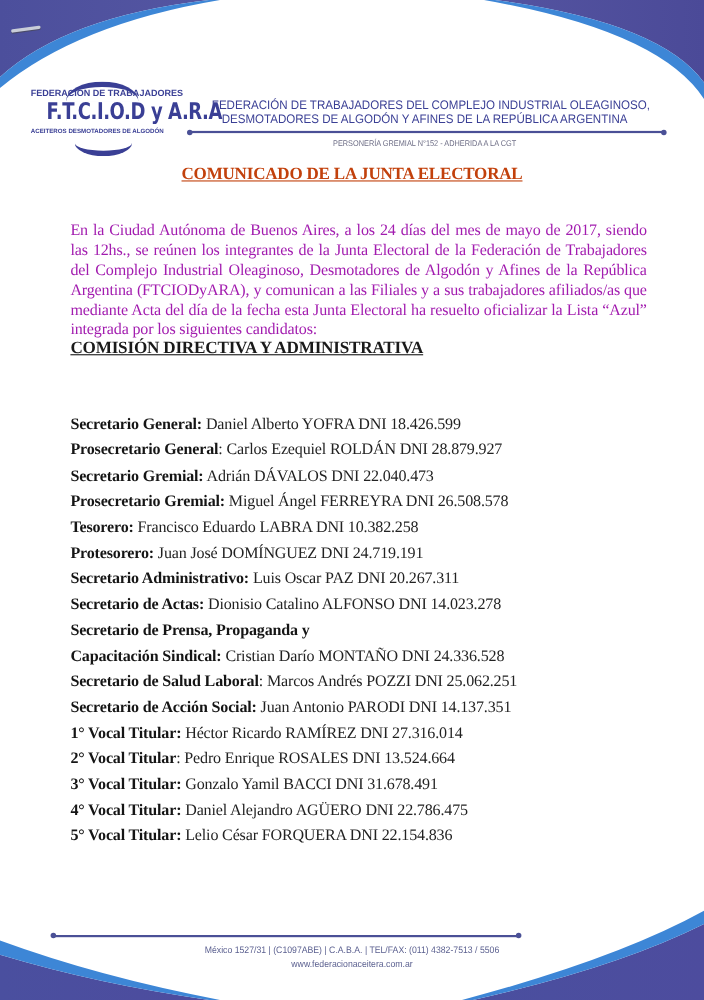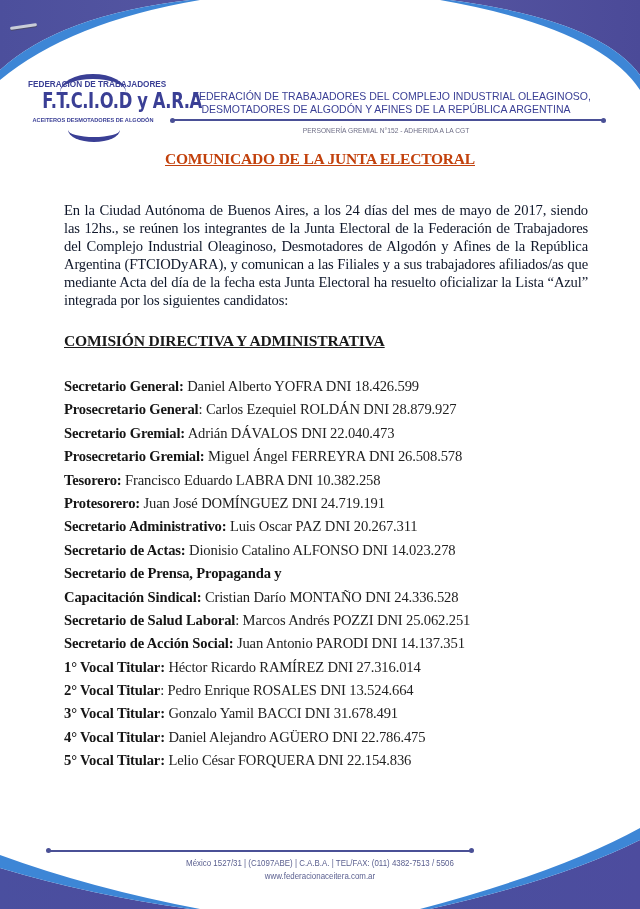--- a/index.html
+++ b/index.html
@@ -9,21 +9,21 @@
     font-family: "Liberation Serif", serif;
     color: #1c1c1c;
   }
   .deco { position: absolute; left: 0; top: 0; }
   .pen-mark {
     position: absolute; left: 10px; top: 25px; width: 27px; height: 3px;
     background: #c9cdd8; border-radius: 2px; transform: rotate(-8deg);
     box-shadow: 0 1px 0 #4a4a6a;
   }
   
-  .logo { position: absolute; left: 28px; top: 74px; width: 130px; height: 68px; text-align: center; }
+  .logo { position: absolute; left: 28px; top: 74px; width: 130px; height: 68px; }
   .logo-arc-top {
     position: absolute; left: 32px; top: 0px; width: 66px; height: 18px;
     border-top: 5px solid #3a3f95; border-radius: 50% 50% 0 0 / 100% 100% 0 0;
     box-sizing: border-box;
   }
   .logo-arc-bottom {
     position: absolute; left: 40px; top: 56px; width: 52px; height: 12px;
     border-bottom: 5px solid #3a3f95; border-radius: 0 0 50% 50% / 0 0 100% 100%;
     box-sizing: border-box;
   }
@@ -61,25 +61,25 @@
     transform: scaleX(0.88); transform-origin: center top; white-space: nowrap;
   }
   
   .doc-title {
     position: absolute; left: 0; right: 0; top: 150px; text-align: center;
     font-weight: bold; font-size: 15.5px; text-decoration: underline; color: #c2410c;
     letter-spacing: -0.2px;
   }
   .intro {
     position: absolute; left: 64px; top: 201px; width: 524px;
-    font-size: 14.6px; line-height: 18px; text-align: justify; color: #0f172a;
+    font-size: 14.6px; line-height: 18px; text-align: justify; color: #a21caf;
     letter-spacing: -0.15px;
   }
   .section-heading {
-    position: absolute; left: 64px; top: 332px;
+    position: absolute; left: 64px; top: 308px;
     font-weight: bold; font-size: 15.6px; text-decoration: underline; color: #1a1a1a;
     letter-spacing: -0.2px;
   }
   .members { position: absolute; left: 64px; top: 347px; width: 520px; margin-top: 28px; }
   .member {
     font-size: 14.6px; height: 23.4px; line-height: 23.4px; white-space: nowrap;
     color: #222; letter-spacing: -0.15px;
   }
   .member .role { font-weight: bold; color: #151515; }
   

